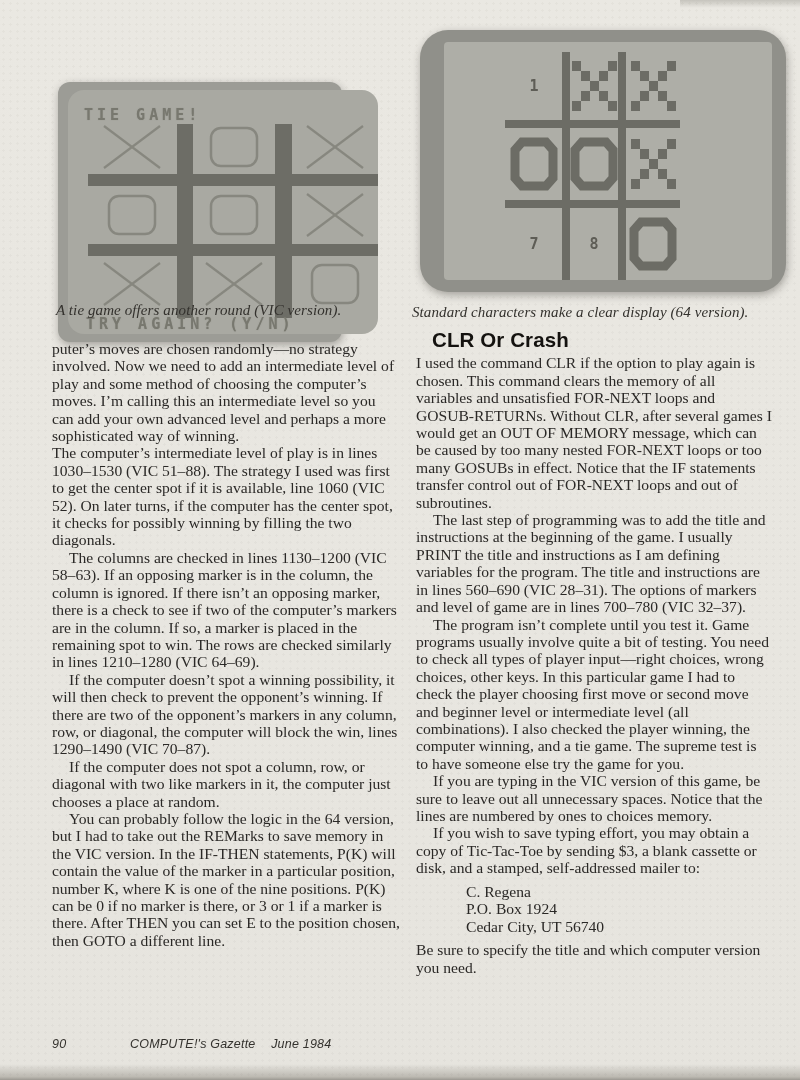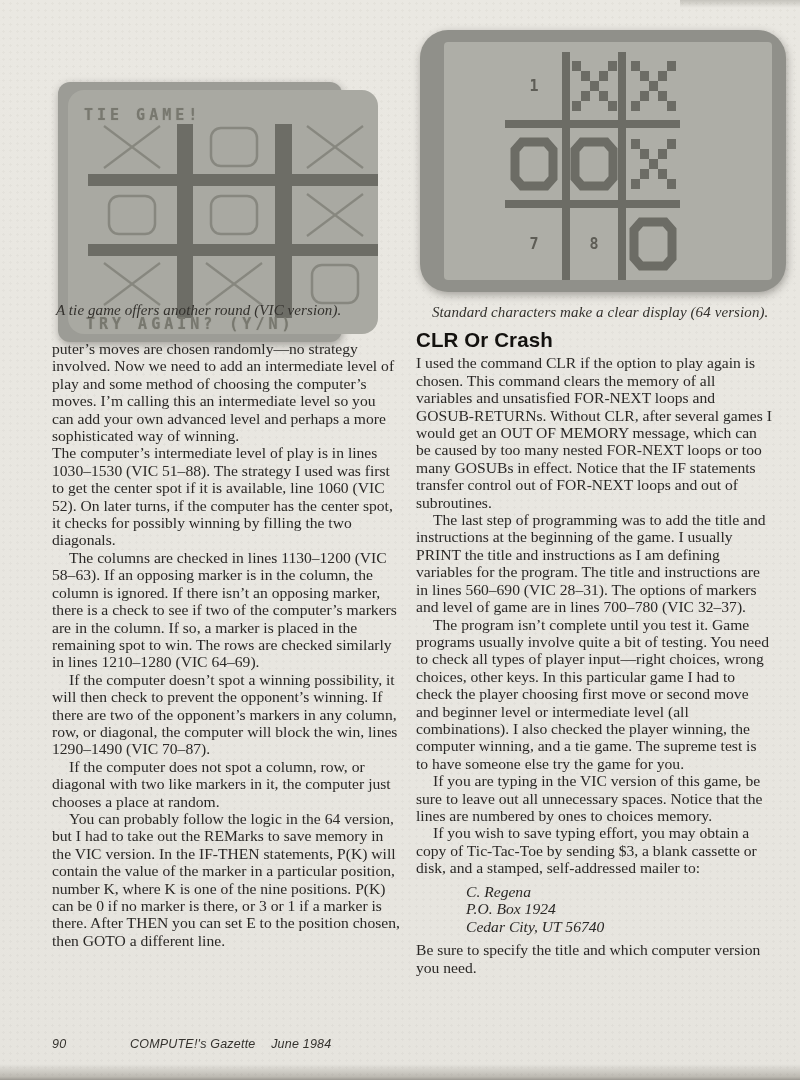--- a/index.html
+++ b/index.html
@@ -39,35 +39,35 @@
   }
   .vic-title{ left:16px; top:16px; }
   .vic-prompt{ left:18px; top:225px; }
 
   .caption{
     position:absolute; font-style:italic; font-size:15px; color:#33312d;
     letter-spacing:0.1px;
     font-family:Liberation Serif, serif;
   }
   .caption.left{ left:56px; top:302px; width:345px; }
-  .caption.right{ left:432px; top:304px; width:368px; }
+  .caption.right{ left:412px; top:304px; width:368px; }
 
   
   .col{ position:absolute; font-size:15.6px; line-height:17.4px; text-align:left; }
   .col p{ margin:0; text-indent:17px; }
   .col p.noindent{ text-indent:0; }
   .col-left{ left:52px; top:340px; width:348px; }
   .col-right{ left:416px; top:331px; width:356px; }
   h2{
     font-family:"Liberation Sans", sans-serif; font-weight:bold;
     font-size:20.5px; letter-spacing:0.1px; color:#14120f;
     margin:12px 0 5px 0;
   }
-  .col-right h2{ margin-top:0; margin-bottom:6px; }
-  .address{ margin:6px 0 6px 50px; font-style:italic; line-height:17.5px; }
+  .col-right h2{ margin-top:0; margin-bottom:6px;margin-left:16px; }
+  .address{ margin:6px 0 6px 50px; line-height:17.5px; }
   .listings .em{ font-style:italic; }
   .endmark{ font-style:normal; font-size:13px; color:#14120f; margin-left:4px; }
 
   footer{
     position:absolute; left:52px; top:1037px;
     font-family:"Liberation Sans", sans-serif; font-style:italic;
     font-size:12.5px; color:#34322e; letter-spacing:0.2px;
   }
   footer .pg{ font-style:italic; margin-right:12px; }
   footer .mag{ margin-right:12px;margin-left:48px; }

